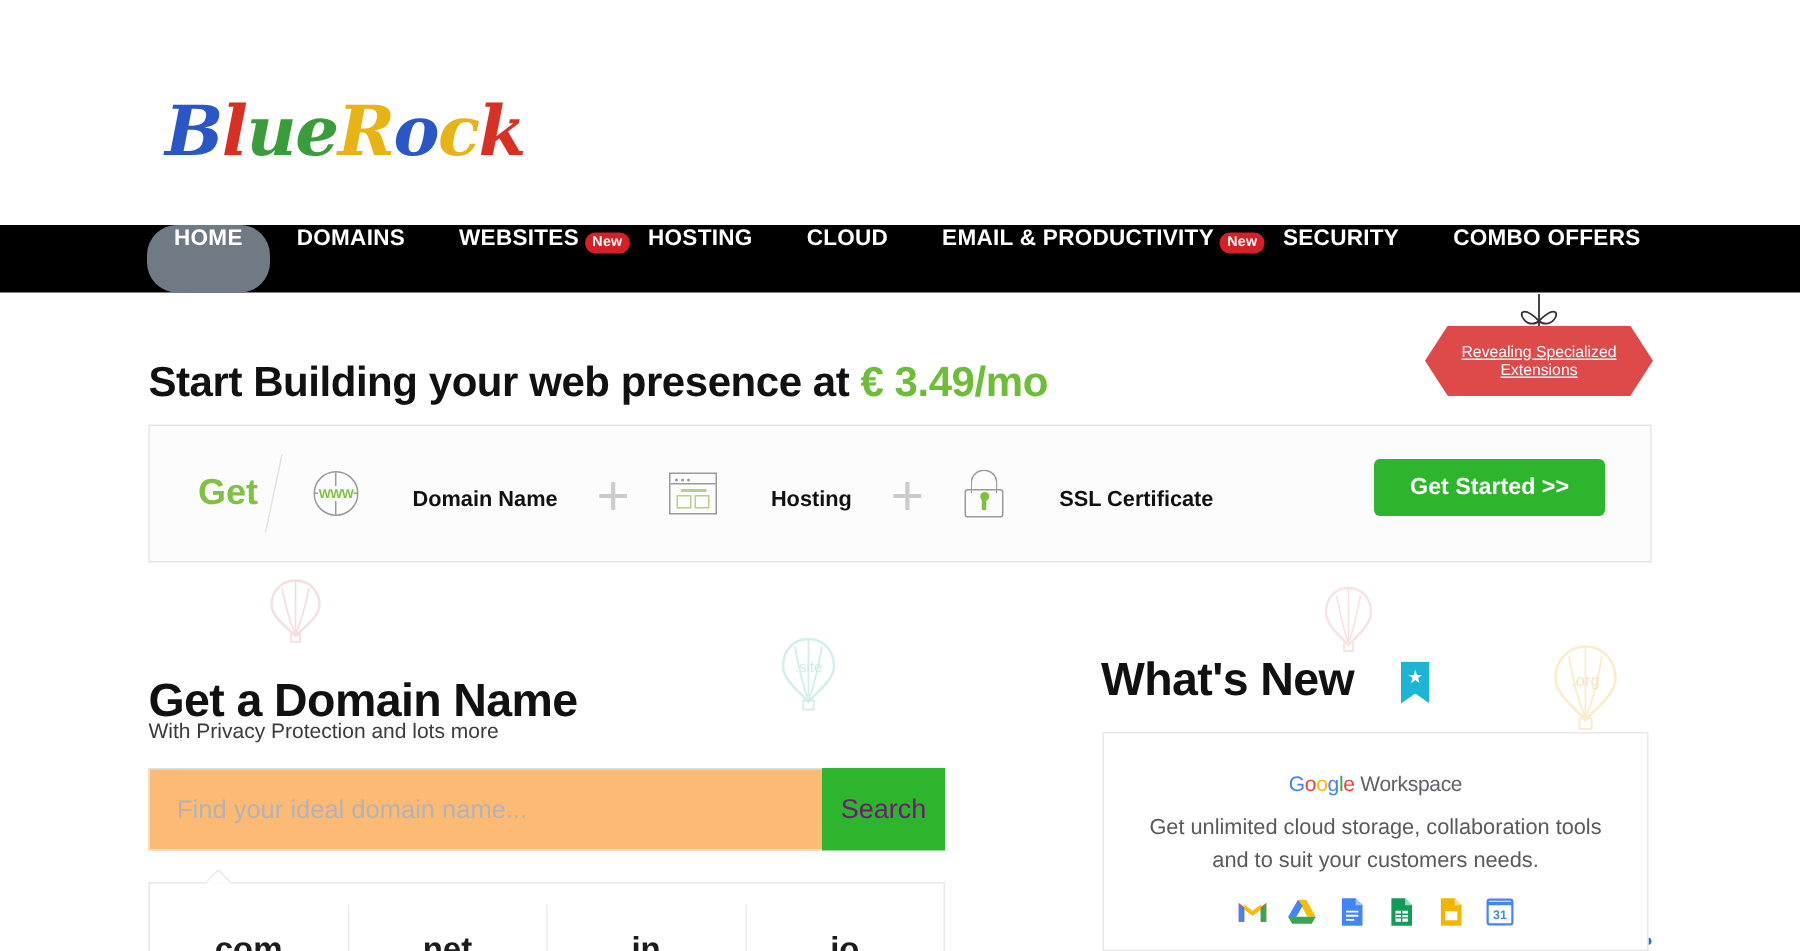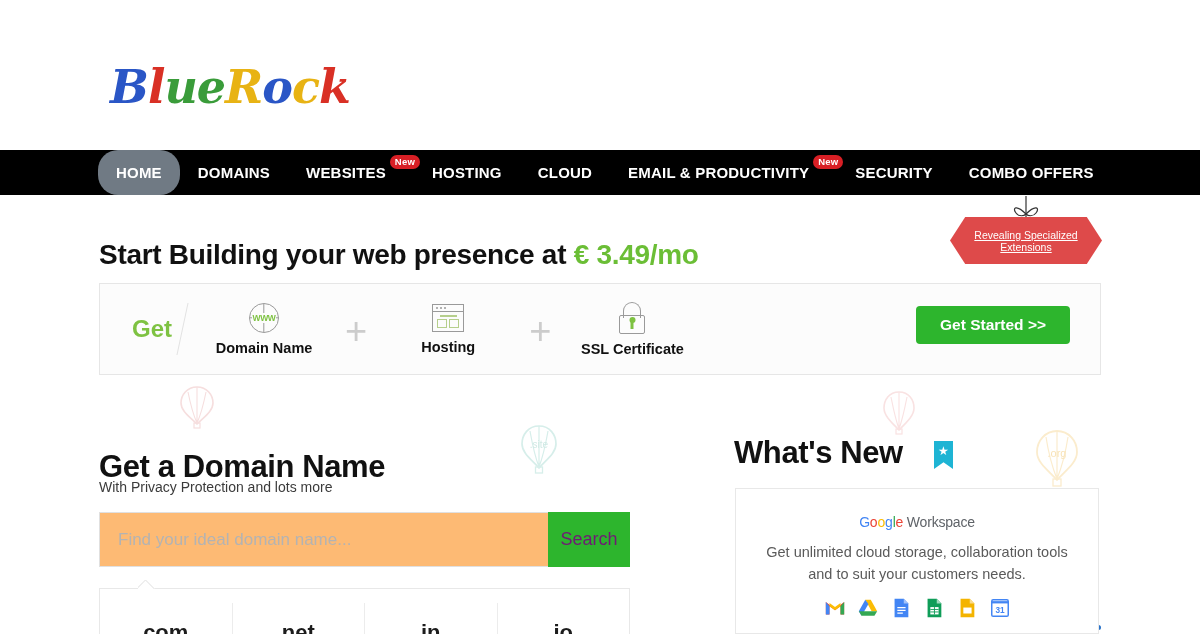--- a/index.html
+++ b/index.html
@@ -78,21 +78,21 @@
   .c-yellow { color: #e8b314; }
 
   
   .nav {
     position: absolute; top: 150px; left: 0; width: 1200px; height: 45px;
     background: #000000;
     display: flex; align-items: stretch;
     padding-left: 98px;
   }
   .nav-item {
-    display: flex; align-items: center; position: relative;
+    display: flex; align-items: flex-start; position: relative;
     padding: 0 18px;
     color: #ffffff;
     font-size: 15px; font-weight: bold; letter-spacing: 0.2px;
     white-space: nowrap;
     cursor: pointer;
     border-radius: 20px;
   }
   .nav-item.active { background: #707a84; }
   .nav-badge {
     position: absolute; top: 5px; right: -6px;
@@ -138,25 +138,25 @@
   .get-label {
     font-size: 24px; font-weight: bold; color: #7ec242;
     margin-left: 32px; margin-right: 10px;
   }
   .divider-slash {
     width: 1px; height: 52px; background: #e2e2e2;
     transform: skewX(-12deg);
     margin-right: 26px;
   }
   .offer-item {
-    display: flex; flex-direction: column; align-items: center; 
+    display: flex; flex-direction: row; align-items: center; justify-content: center;
     min-width: 110px;
   }
   .offer-item .label {
-    font-size: 14.5px; font-weight: bold; color: #111; margin-top: 7px; white-space: nowrap;
+    font-size: 14.5px; font-weight: bold; color: #111; margin-top: 7px; white-space: nowrap; padding-left: 36px;
   }
   .plus {
     color: #cccccc; font-size: 38px; font-weight: 300;
     margin: 0 26px; line-height: 1; position: relative; top: 2px;
   }
   .icon-globe {
     width: 30px; height: 30px; border-radius: 50%;
     border: 1.6px solid #9a9a9a; position: relative;
     display: flex; align-items: center; justify-content: center;
   }

